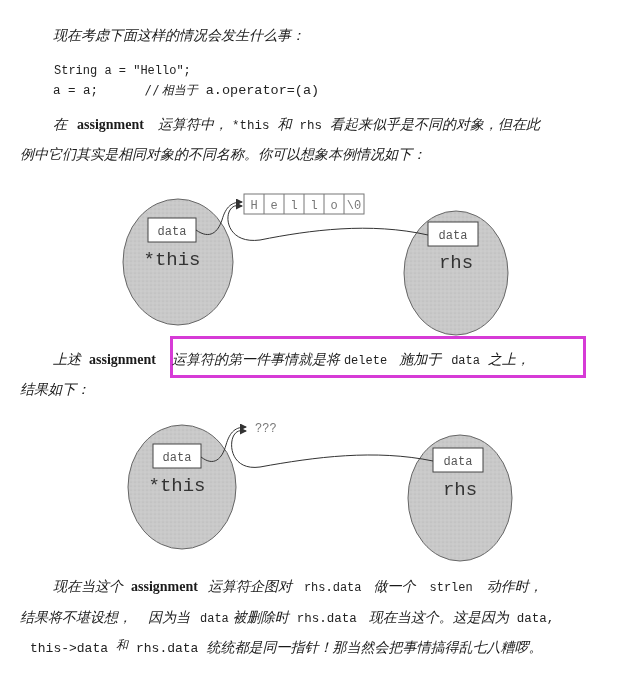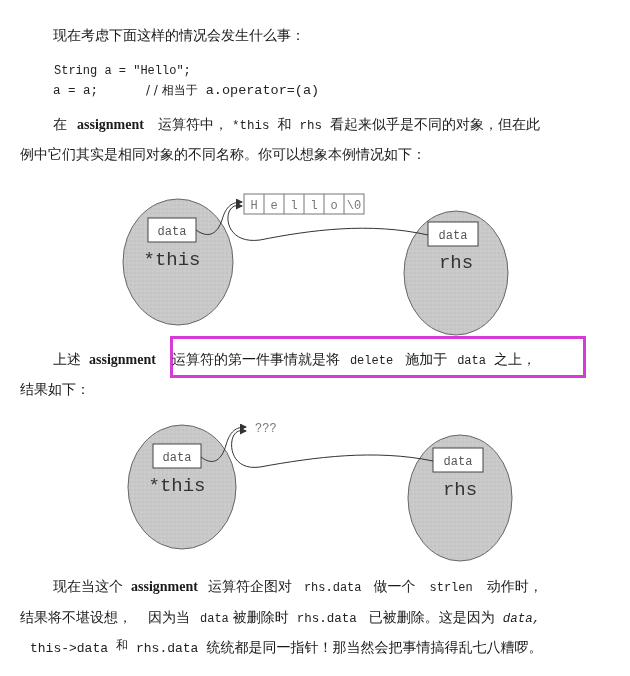--- a/index.html
+++ b/index.html
@@ -1,17 +1,17 @@
 <!DOCTYPE html>
 <html><head>
 <meta charset="utf-8">
 <style>
   html, body { margin:0; padding:0; background:#ffffff; }
   body { width:630px; height:676px; position:relative; overflow:hidden; color:#1a1a1a; }
-  .cn { font-family: "DejaVu Sans", sans-serif; font-size:14px; }
+  .cn { font-family: "DejaVu Sans", sans-serif; font-size:14px;font-style:italic; }
   .serif-b { font-family: "Liberation Serif", "DejaVu Serif", serif; font-weight:bold; font-size:14px; }
   .abs { position:absolute; white-space:nowrap; }
   .code { font-family: "Liberation Mono", "DejaVu Sans Mono", monospace; font-size:12.5px; color:#222; }
   .hl-box { position:absolute; left:170px; top:336px; width:416px; height:42px; border:3px solid #d63bd6; box-sizing:border-box; }
   svg text { font-family: "Liberation Mono", "DejaVu Sans Mono", monospace; }
 </style>
 </head>
 <body>
 
 <div class="abs cn" style="left:53px;top:27px;">现在考虑下面这样的情况会发生什么事：</div>
@@ -69,21 +69,21 @@
   </g>
   <path d="M86,50 C100,60 108,52 112,40 C116,26 122,22 132,22" fill="none" stroke="#333" stroke-width="1" marker-end="url(#arr)"></path>
   <path d="M318,55 C260,42 200,50 150,60 C120,64 114,40 120,30 C124,24 128,26 132,26" fill="none" stroke="#333" stroke-width="1" marker-end="url(#arr)"></path>
 </svg>
 
 <div class="hl-box"></div>
 <div class="abs" style="left:53px;top:350px;">
   <span class="cn">上述</span>
   <span class="serif-b" style="margin-left:4px;">assignment</span>
   <span class="cn" style="margin-left:12px;">运算符的第一件事情就是将</span>
-  <span class="code" style="margin-left:6px;font-size:12px;">delete</span>
+  <span class="code" style="font-size:12px;">delete</span>
   <span class="cn" style="margin-left:8px;">施加于</span>
   <span class="code" style="margin-left:6px;font-size:12px;">data</span>
   <span class="cn" style="margin-left:4px;">之上，</span>
 </div>
 <div class="abs cn" style="left:20px;top:381px;">结果如下：</div>
 
 <svg class="abs" style="left:110px;top:405px;" width="410" height="160">
   <defs>
     <pattern id="grain2" width="4" height="4" patternUnits="userSpaceOnUse">
       <rect width="4" height="4" fill="#c9c9c9"></rect>
@@ -115,21 +115,21 @@
   <span class="cn" style="margin-left:8px;">做一个</span>
   <span class="code" style="margin-left:10px;font-size:12px;">strlen</span>
   <span class="cn" style="margin-left:10px;margin-top:7px;">动作时，</span>
 </div>
 <div class="abs" style="left:20px;top:608px;">
   <span class="cn">结果将不堪设想，</span>
   <span class="cn" style="margin-left:12px;">因为当</span>
   <span class="code" style="margin-left:6px;font-size:12px;">data</span>
   <span class="cn" style="margin-left:0;">被删除时</span>
   <span class="code" style="margin-left:4px;font-size:12.5px;">rhs.data</span>
-  <span class="cn" style="margin-left:8px;">已被删除。这是因为</span>
-  <span class="code" style="margin-left:4px;font-size:12.5px;font-style:italic;">data,</span>
+  <span class="cn" style="margin-left:8px;">现在当这个。这是因为</span>
+  <span class="code" style="margin-left:4px;font-size:12.5px;">data,</span>
 </div>
 <div class="abs" style="left:30px;top:637px;">
   <span class="code" style="font-size:13px;">this-&gt;data</span>
   <span class="cn" style="margin-left:4px;font-size:12px;vertical-align:3px;">和</span>
   <span class="code" style="margin-left:4px;font-size:13px;">rhs.data</span>
   <span class="cn" style="margin-left:4px;">统统都是同一指针！那当然会把事情搞得乱七八糟啰。</span>
 </div>
 
 </body></html>

